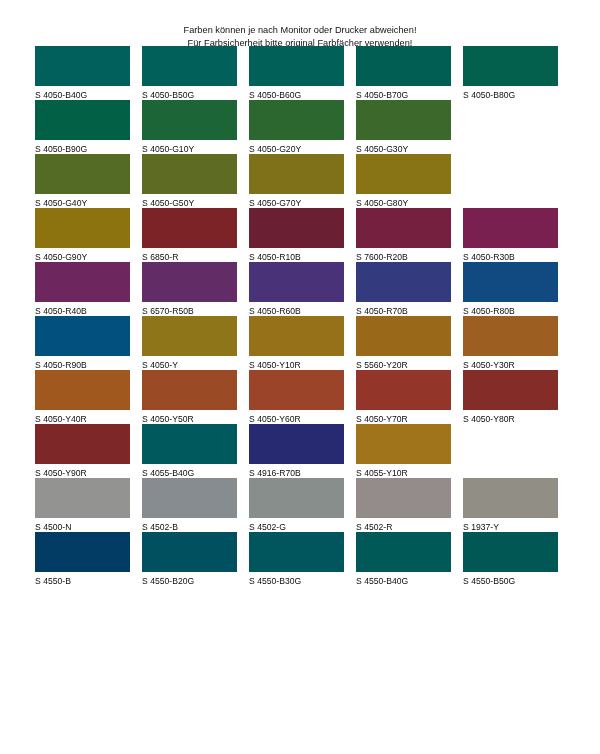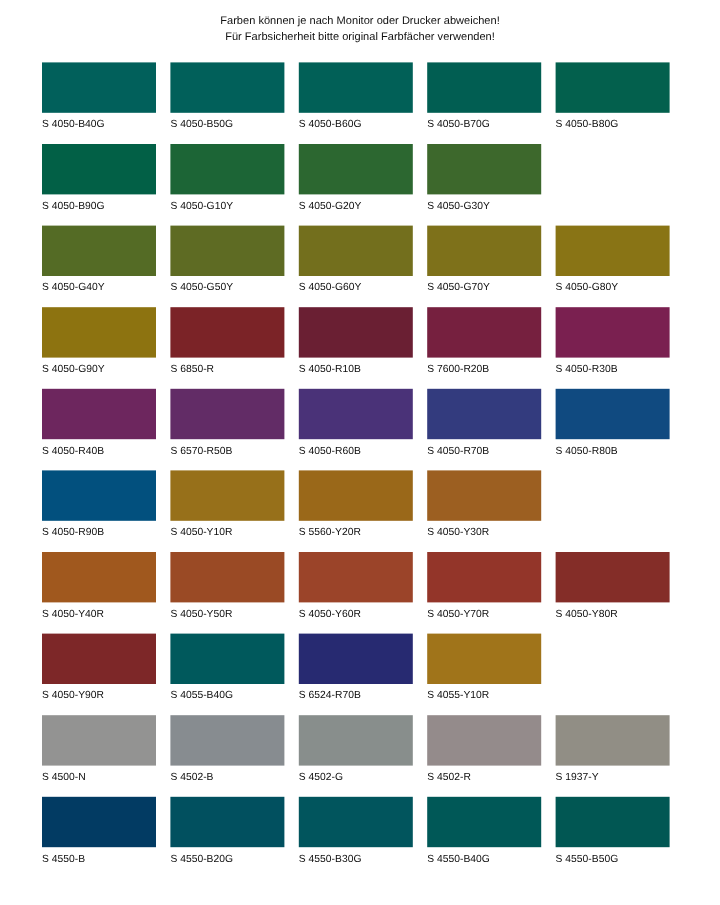--- a/index.html
+++ b/index.html
@@ -16,40 +16,39 @@
     overflow: hidden;
     position: relative;
   }
   #page {
     width: 600px;
     height: 754px;
     position: relative;
     background: #ffffff;
   }
   .notice {
-    padding-top: 11px;
+    padding-top: 24px;
     text-align: center;
     line-height: 12.5px;
   }
   .notice-line {
     font-size: 9.2px;
     letter-spacing: 0.02px;
     color: #101010;
     white-space: nowrap;
   }
   #grid {
     position: absolute;
     top: 46px;
     left: 35px;
     width: 530px;
   }
   .row {
     display: flex;
-    height: 68px;
-    align-items: center;
+    height: 54px;
   }
   .cell {
     width: 95px;
     margin-right: 12px;
     display: flex;
     flex-direction: column;
   }
   .cell:last-child {
     margin-right: 0;
   }
@@ -121,24 +120,20 @@
       <div class="row">
         <div class="cell">
           <div class="swatch" style="background-color: rgb(84, 107, 37);"></div>
           <div class="cell-label">S  4050-G40Y</div>
         </div>
         <div class="cell">
           <div class="swatch" style="background-color: rgb(94, 107, 35);"></div>
           <div class="cell-label">S 4050-G50Y</div>
         </div>
         <div class="cell">
-          <div class="swatch" style="background-color: rgb(115, 111, 29);"></div>
-          <div class="cell-label">S  4050-G60Y</div>
-        </div>
-        <div class="cell">
           <div class="swatch" style="background-color: rgb(126, 113, 26);"></div>
           <div class="cell-label">S  4050-G70Y</div>
         </div>
         <div class="cell">
           <div class="swatch" style="background-color: rgb(137, 116, 21);"></div>
           <div class="cell-label">S  4050-G80Y</div>
         </div>
       </div>
       <div class="row">
         <div class="cell">
@@ -183,20 +178,24 @@
           <div class="swatch" style="background-color: rgb(16, 74, 128);"></div>
           <div class="cell-label">S  4050-R80B</div>
         </div>
       </div>
       <div class="row">
         <div class="cell">
           <div class="swatch" style="background-color: rgb(2, 80, 126);"></div>
           <div class="cell-label">S 4050-R90B</div>
         </div>
         <div class="cell">
+          <div class="swatch" style="background-color: rgb(142, 117, 25);"></div>
+          <div class="cell-label">S 4050-Y</div>
+        </div>
+        <div class="cell">
           <div class="swatch" style="background-color: rgb(151, 112, 26);"></div>
           <div class="cell-label">S 4050-Y10R</div>
         </div>
         <div class="cell">
           <div class="swatch" style="background-color: rgb(154, 104, 25);"></div>
           <div class="cell-label">S 5560-Y20R</div>
         </div>
         <div class="cell">
           <div class="swatch" style="background-color: rgb(156, 95, 33);"></div>
           <div class="cell-label">S 4050-Y30R</div>
@@ -228,21 +227,21 @@
         <div class="cell">
           <div class="swatch" style="background-color: rgb(125, 39, 40);"></div>
           <div class="cell-label">S 4050-Y90R</div>
         </div>
         <div class="cell">
           <div class="swatch" style="background-color: rgb(0, 89, 92);"></div>
           <div class="cell-label">S 4055-B40G</div>
         </div>
         <div class="cell">
           <div class="swatch" style="background-color: rgb(39, 42, 113);"></div>
-          <div class="cell-label">S 6524-R70B</div>
+          <div class="cell-label">S 4916-R70B</div>
         </div>
         <div class="cell">
           <div class="swatch" style="background-color: rgb(160, 116, 26);"></div>
           <div class="cell-label">S 4055-Y10R</div>
         </div>
       </div>
       <div class="row">
         <div class="cell">
           <div class="swatch" style="background-color: rgb(147, 147, 146);"></div>
           <div class="cell-label">S 4500-N</div>

